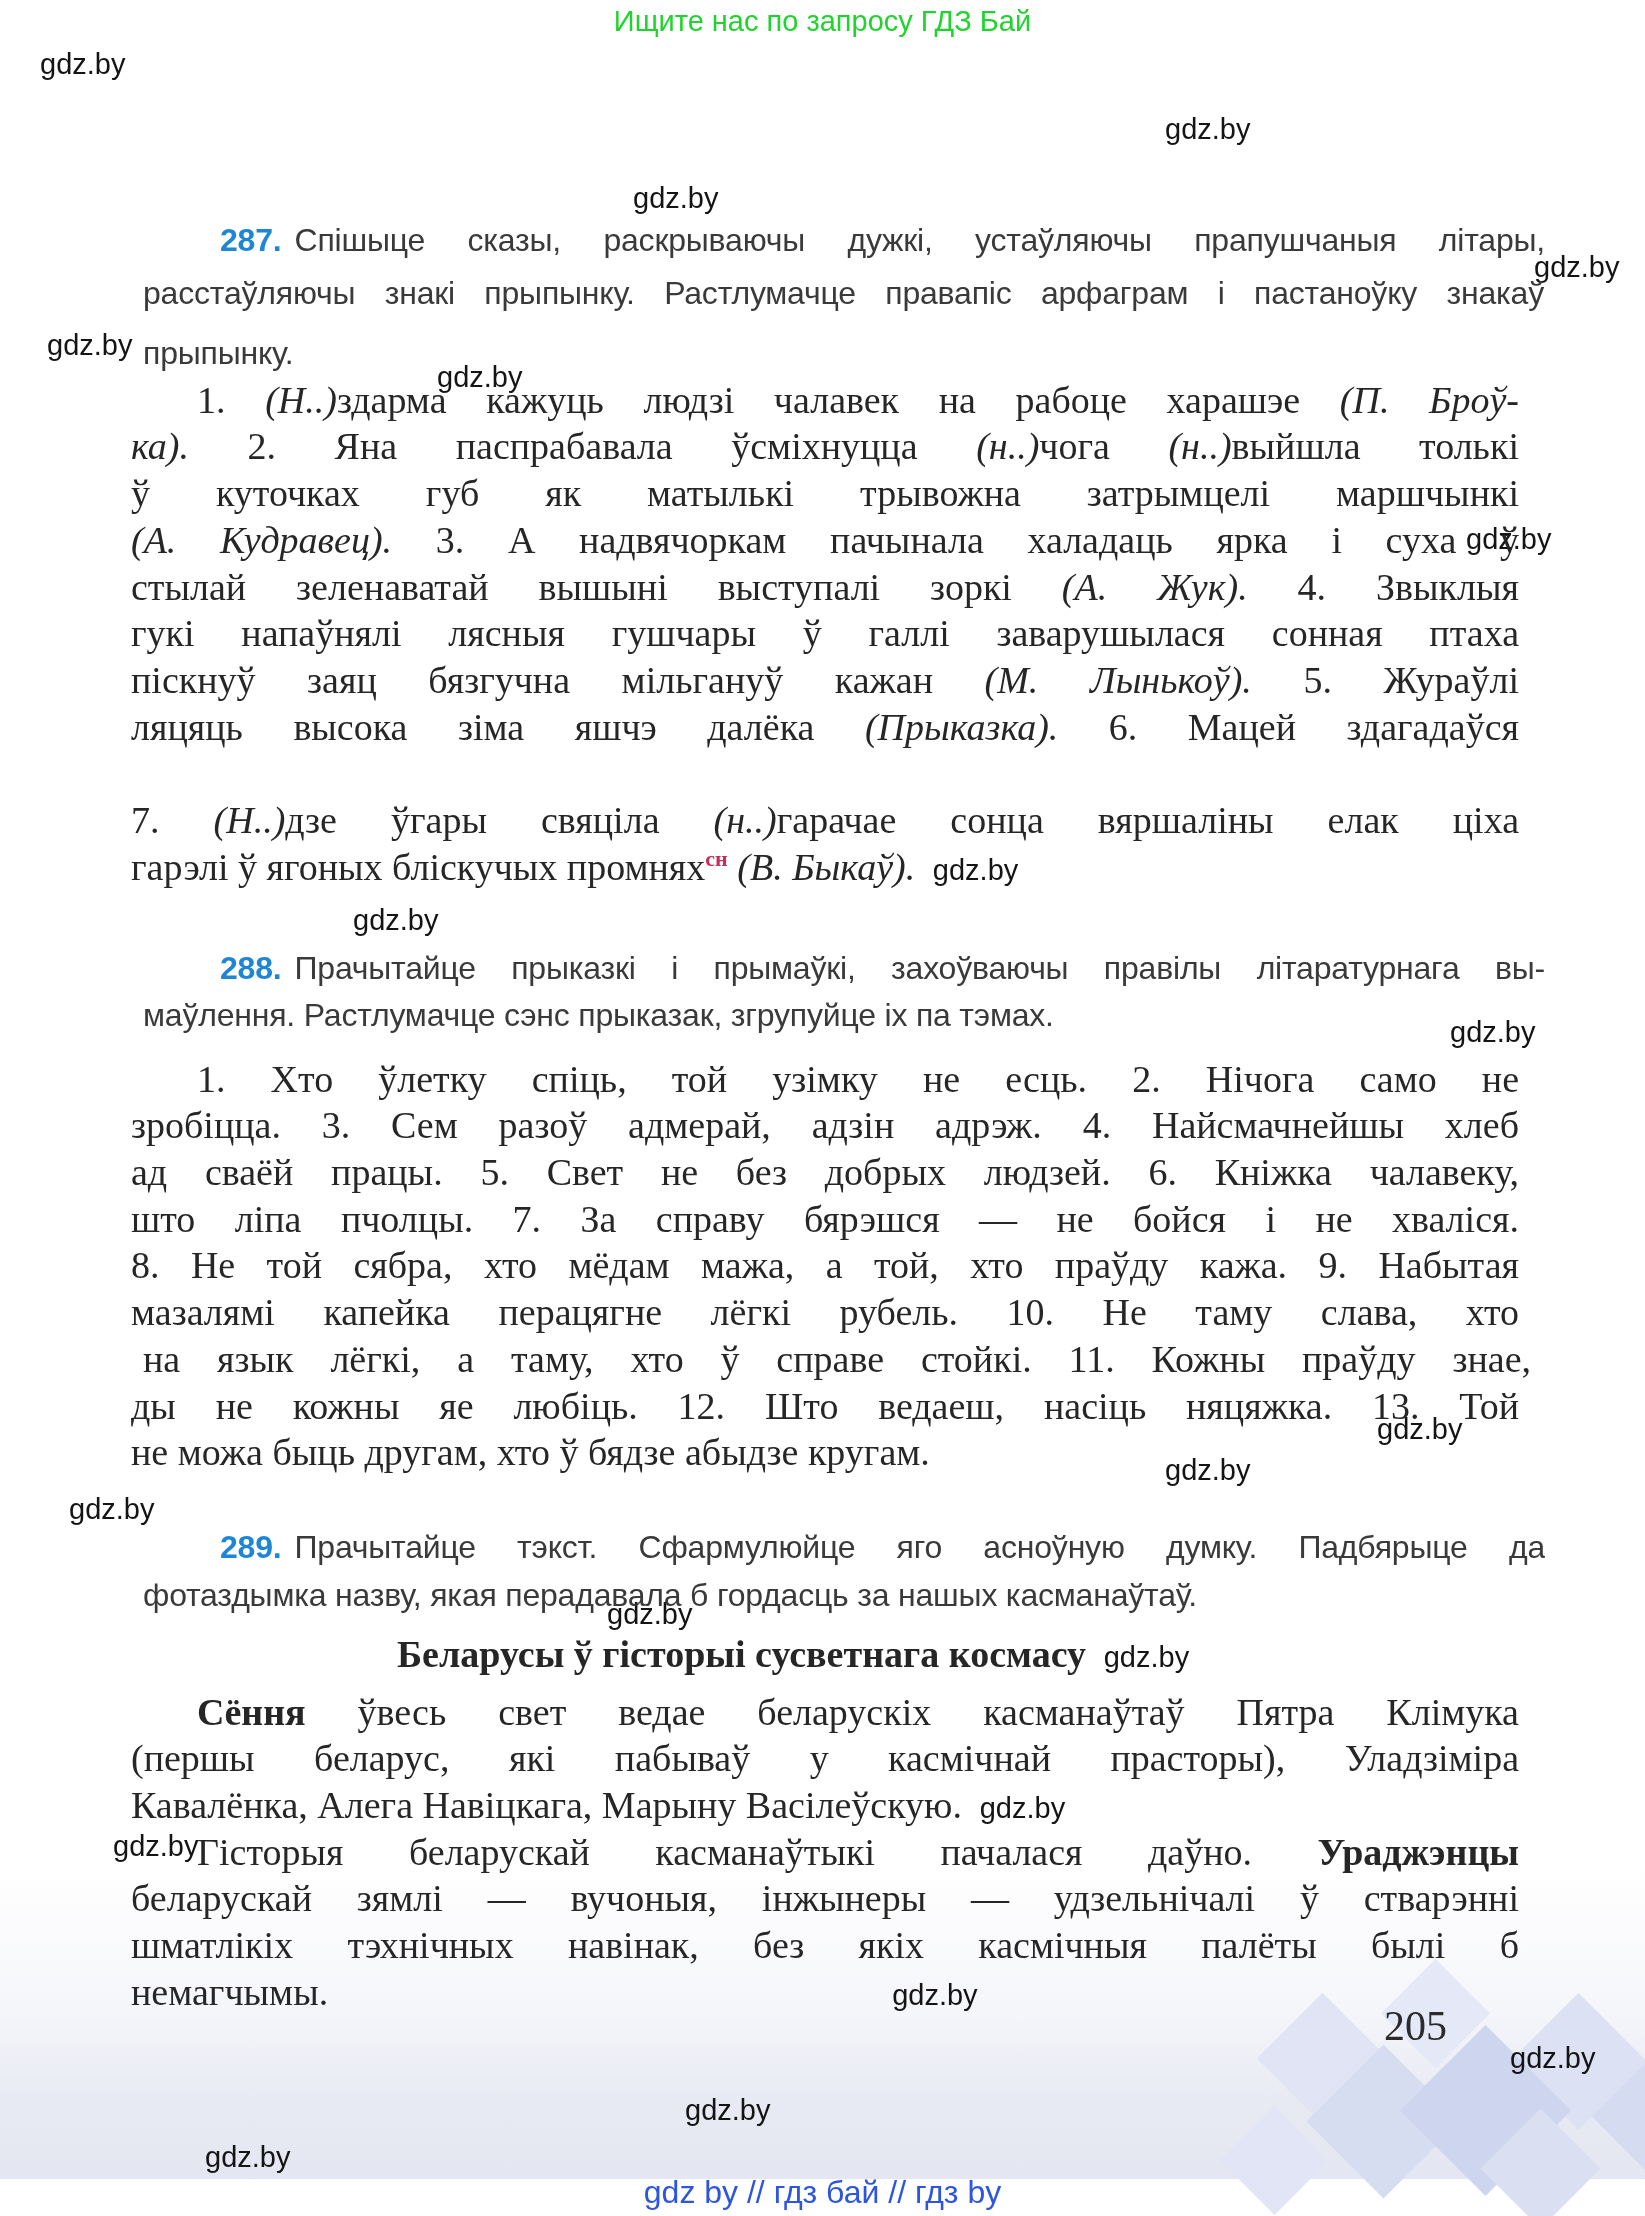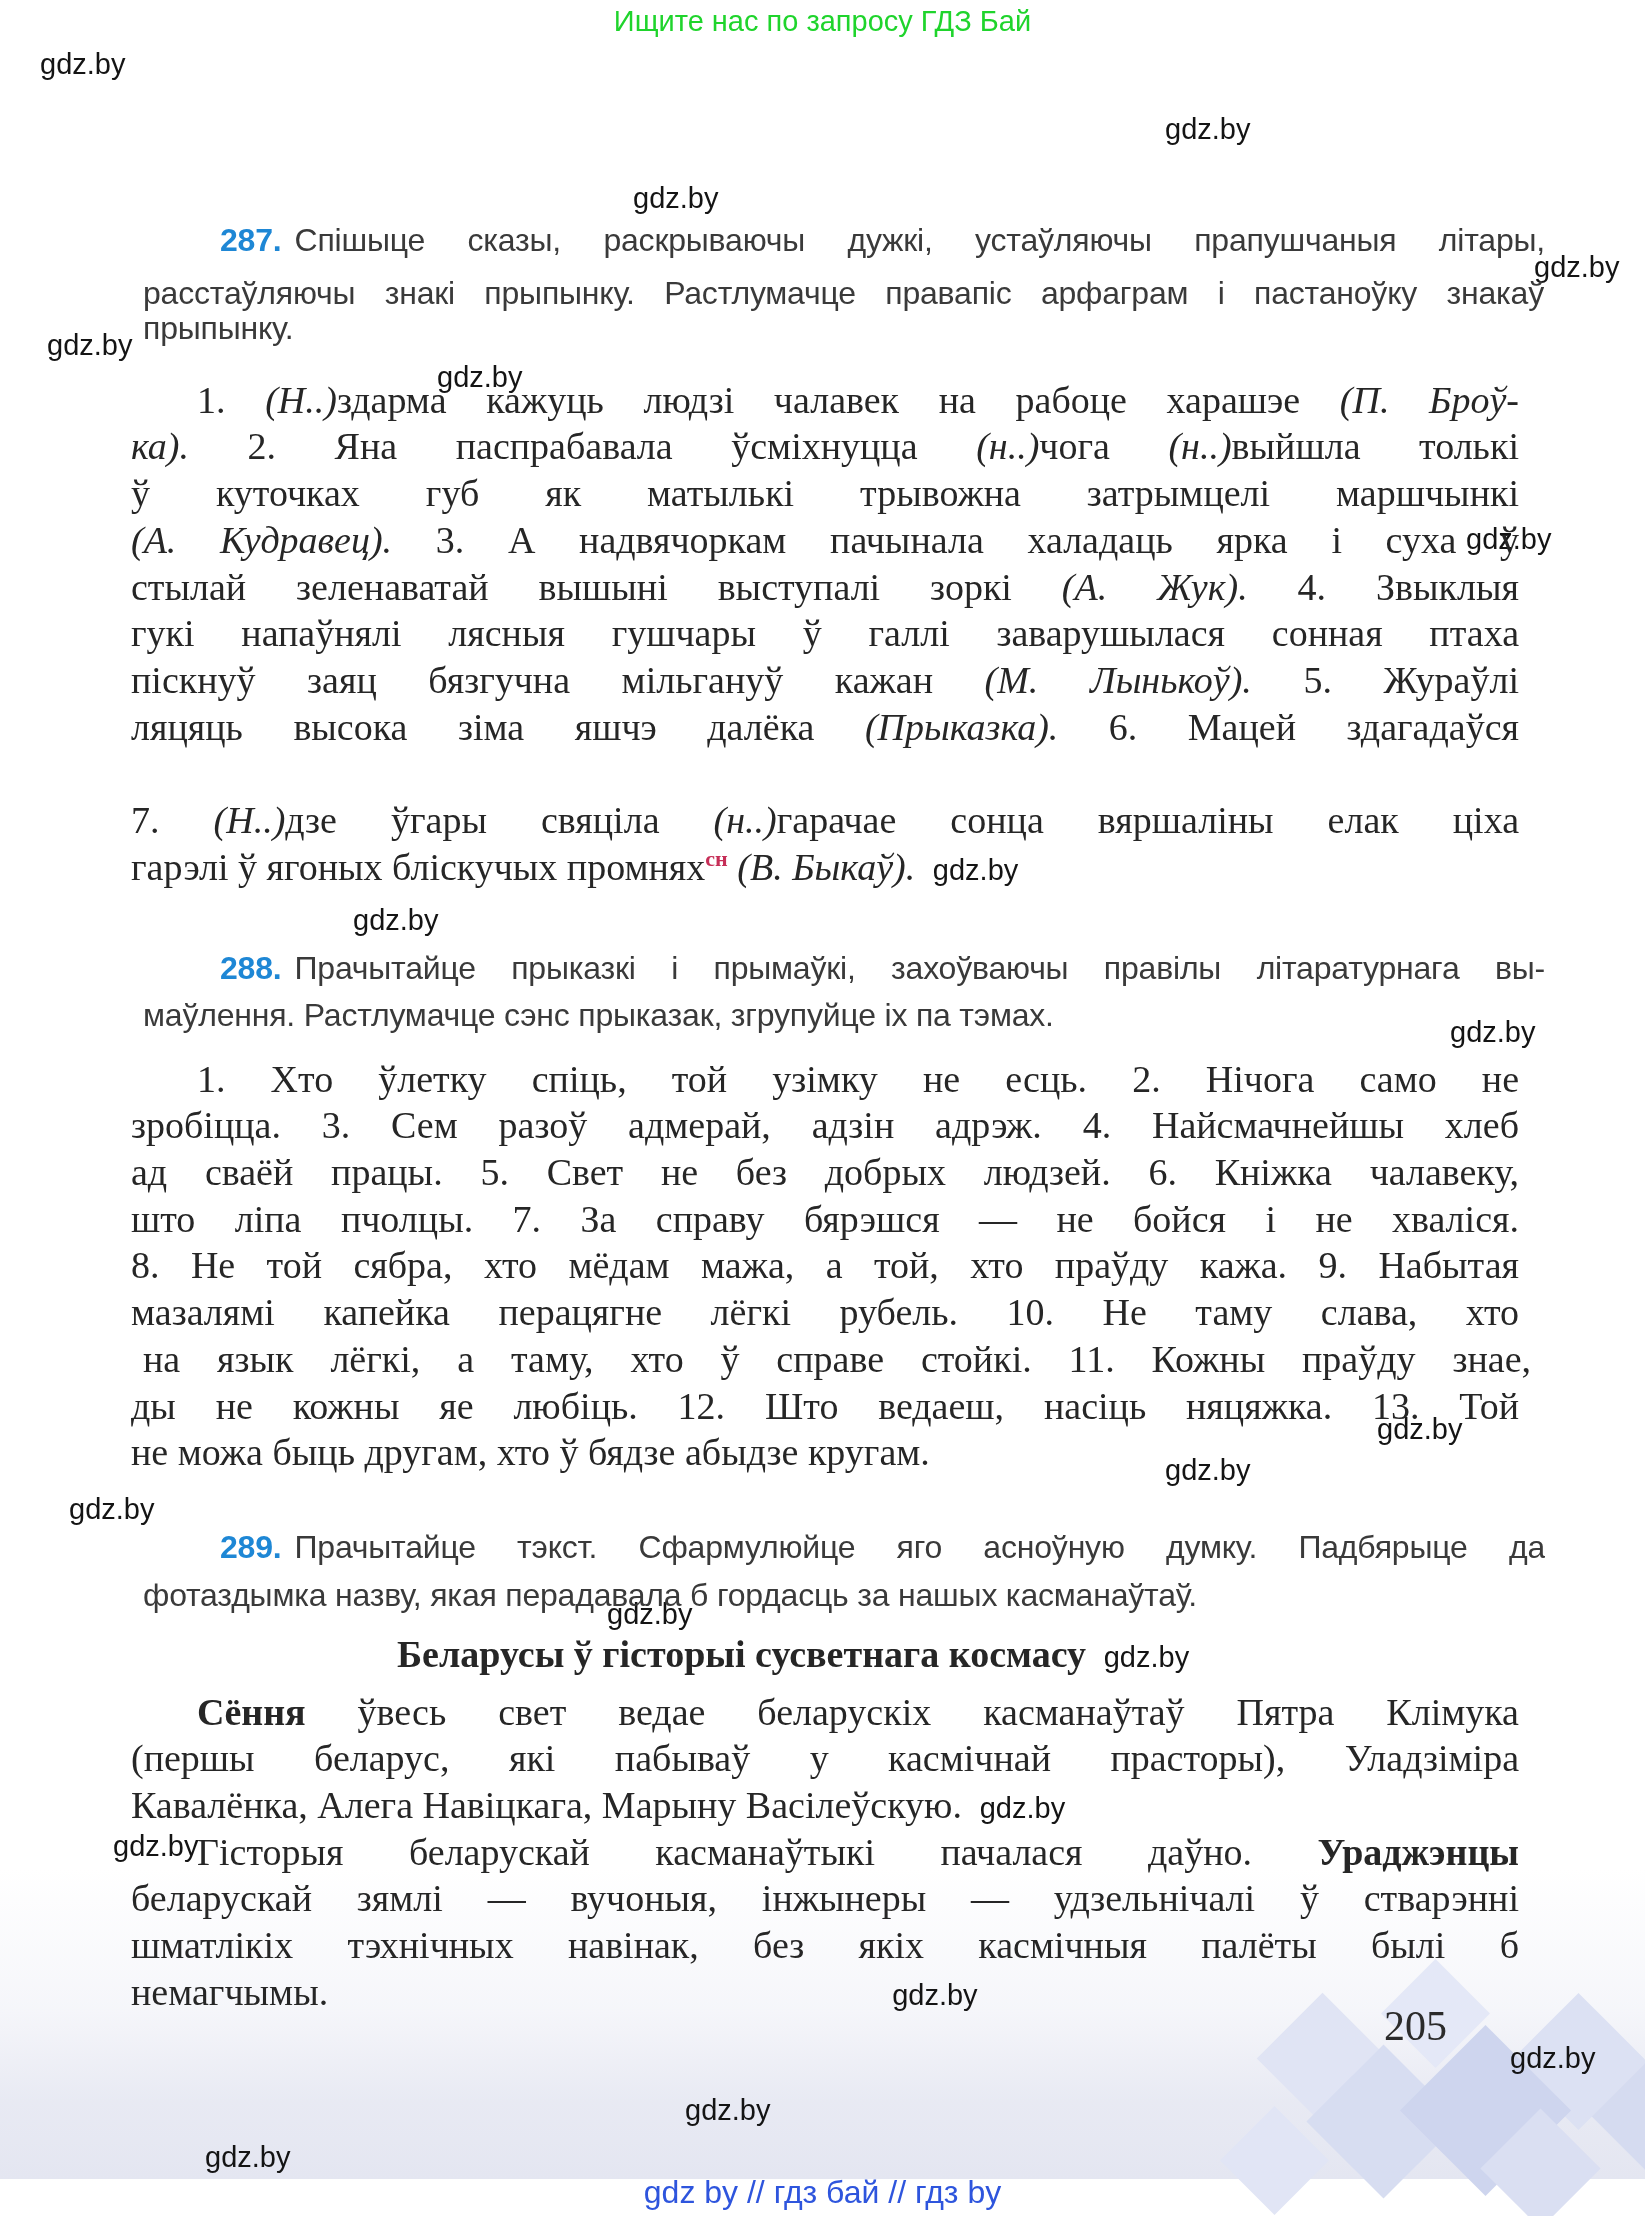--- a/index.html
+++ b/index.html
@@ -106,21 +106,21 @@
   <div class="wm" style="left:607px;top:1598px;">gdz.by</div>
   <div class="wm" style="left:113px;top:1830px;">gdz.by</div>
   <div class="wm" style="left:1510px;top:2042px;">gdz.by</div>
   <div class="wm" style="left:685px;top:2094px;">gdz.by</div>
   <div class="wm" style="left:205px;top:2141px;">gdz.by</div>
 
   <div class="hline ind2" style="top:222px;">
     <span class="num">287.</span><span>Спішыце сказы, раскрываючы дужкі, устаўляючы прапушчаныя літары,</span>
   </div>
   <div class="hline" style="top:275px;">расстаўляючы знакі прыпынку. Растлумачце правапіс арфаграм і пастаноўку знакаў</div>
-  <div class="hline endl" style="top:310px;">прыпынку.</div>
+  <div class="hline endl" style="top:335px;">прыпынку.</div>
 
   <div class="line ind" style="top:378px;"><span>1. </span><span class="it">(Н..)</span><span>здарма кажуць людзі чалавек на рабоце харашэе </span><span class="it">(П. Броў-</span></div>
   <div class="line" style="top:424px;"><span class="it">ка).</span><span> 2. Яна паспрабавала ўсміхнуцца </span><span class="it">(н..)</span><span>чога </span><span class="it">(н..)</span><span>выйшла толькі</span></div>
   <div class="line" style="top:471px;"><span>ў куточках губ як матылькі трывожна затрымцелі маршчынкі</span></div>
   <div class="line" style="top:518px;"><span class="it">(А. Кудравец).</span><span> 3. А надвячоркам пачынала халадаць ярка і суха ў</span></div>
   <div class="line" style="top:565px;"><span>стылай зеленаватай вышыні выступалі зоркі </span><span class="it">(А. Жук).</span><span> 4. Звыклыя</span></div>
   <div class="line" style="top:611px;"><span>гукі напаўнялі лясныя гушчары ў галлі заварушылася сонная птаха</span></div>
   <div class="line" style="top:658px;"><span>піскнуў заяц бязгучна мільгануў кажан </span><span class="it">(М. Лынькоў).</span><span> 5. Жураўлі</span></div>
   <div class="line" style="top:705px;"><span>ляцяць высока зіма яшчэ далёка </span><span class="it">(Прыказка).</span><span> 6. Мацей здагадаўся</span></div>
   <div class="line" style="top:798px;"><span>7. </span><span class="it">(Н..)</span><span>дзе ўгары свяціла </span><span class="it">(н..)</span><span>гарачае сонца вяршаліны елак ціха</span></div>

